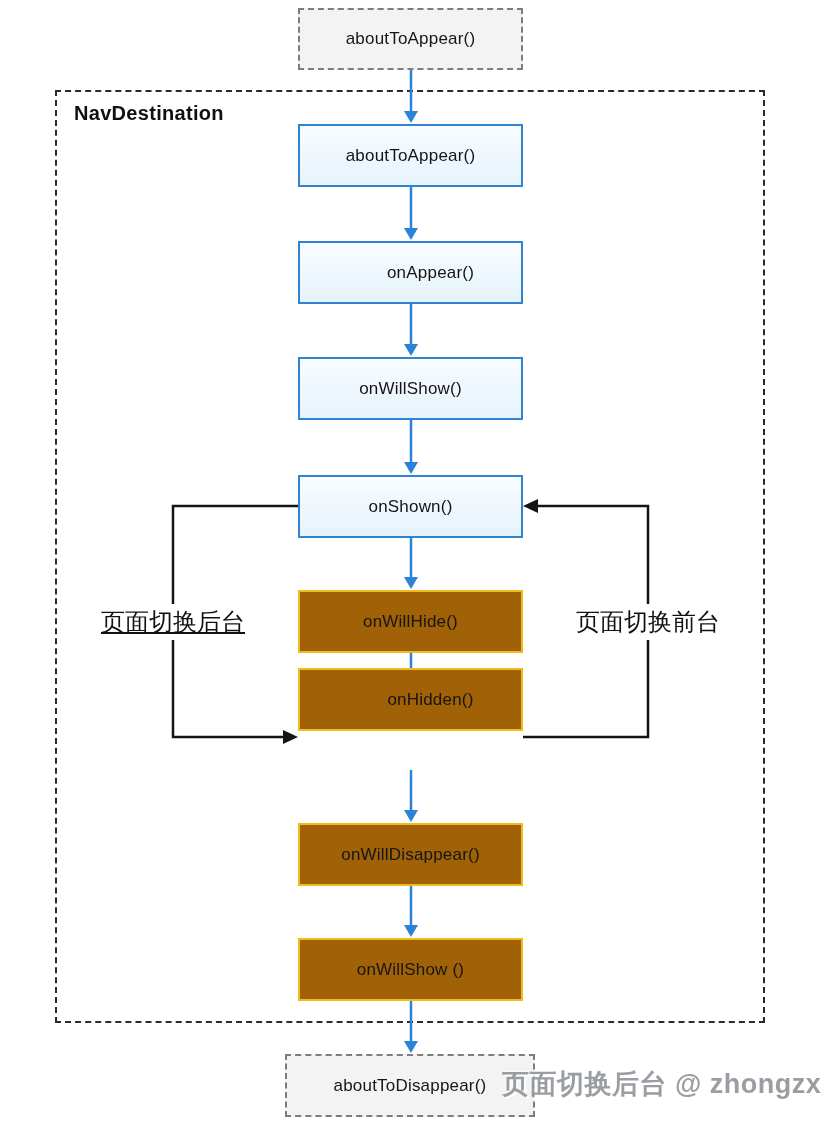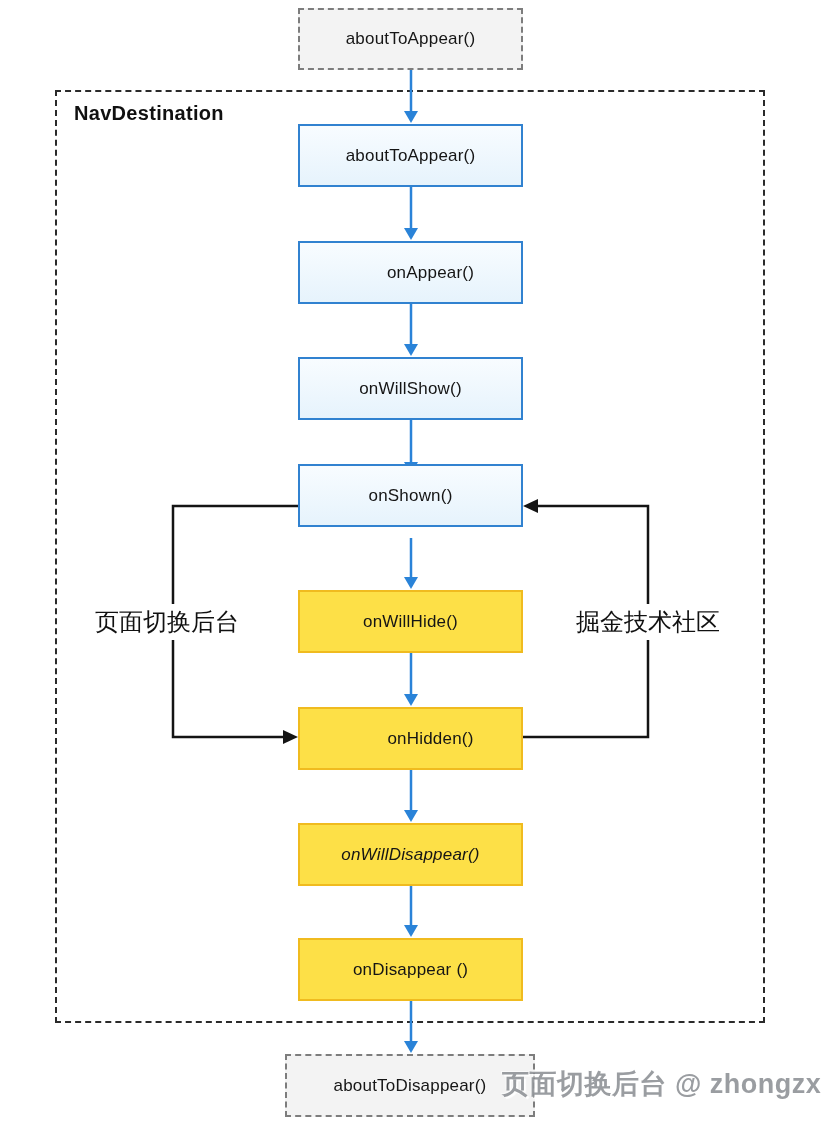--- a/index.html
+++ b/index.html
@@ -14,41 +14,41 @@
     font-size:17px;letter-spacing:0.2px;z-index:2;
   }
   .node-ext{
     background:#f3f3f3;border:2px dashed #7d7d7d;color:#161616;
   }
   .node-show{
     background:linear-gradient(180deg,#f8fcff 0%,#e6f3fc 100%);
     border:2px solid #3182d0;
   }
   .node-hide{
-    background:#fde047;
+    background:#a16207;
     border:2px solid #f0bb1f;
   }
   .ext-top{top:8px;height:62px;}
-  .n1{top:124px;} .n2{top:241px;padding-left:40px;} .n3{top:357px;} .n4{top:464px;}
-  .n5{top:590px;} .n6{top:707px;padding-left:40px;} .n7{top:823px;font-style:italic;} .n8{top:938px;}
+  .n1{top:124px;} .n2{top:241px;padding-left:40px;} .n3{top:357px;} .n4{top:475px;}
+  .n5{top:590px;} .n6{top:668px;padding-left:40px;} .n7{top:823px;} .n8{top:938px;}
   .ext-bottom{top:1054px;left:285px;width:250px;}
   .lifecycle-frame{
     position:absolute;left:55px;top:90px;width:710px;height:933px;box-sizing:border-box;
     border:2px dashed #2a2a2a;z-index:0;
   }
   .frame-title{
     position:absolute;left:74px;top:102px;z-index:2;
     font-size:20px;font-weight:bold;color:#101010;letter-spacing:0.3px;
   }
   .loop-label{
     position:absolute;top:604px;width:176px;height:36px;z-index:3;
     background:#ffffff;display:flex;align-items:center;justify-content:center;
     font-size:24px;color:#111111;white-space:nowrap;
   }
-  .loop-label-left{left:79px;}
+  .loop-label-left{left:85px;text-decoration:underline;}
   .loop-label-right{left:560px;}
   .watermark{
     position:absolute;left:502px;top:1066px;z-index:5;white-space:nowrap;
     font-size:27px;font-weight:bold;color:rgba(125,129,134,0.78);
     text-shadow:2px 2px 1px rgba(255,255,255,0.95), -1px -1px 0 rgba(255,255,255,0.6);
     letter-spacing:0.5px;
   }
 </style>
 </head>
 <body>
@@ -129,25 +129,25 @@
   <div class="node node-hide n5">
     <span>onWillHide()</span>
   </div>
   <div class="node node-hide n6">
     <span>onHidden()</span>
   </div>
   <div class="node node-hide n7">
     <span>onWillDisappear()</span>
   </div>
   <div class="node node-hide n8">
-    <span>onDisappear ()</span>
+    <span>onWillShow ()</span>
   </div>
 
   <div class="node node-ext ext-bottom">
     <span>aboutToDisappear()</span>
   </div>
 
   <div class="loop-label loop-label-left">页面切换后台</div>
-  <div class="loop-label loop-label-right">掘金技术社区</div>
+  <div class="loop-label loop-label-right">页面切换前台</div>
 
   <div class="watermark">页面切换后台 @ zhongzx</div>
 
 </div>
 
 </body></html>

